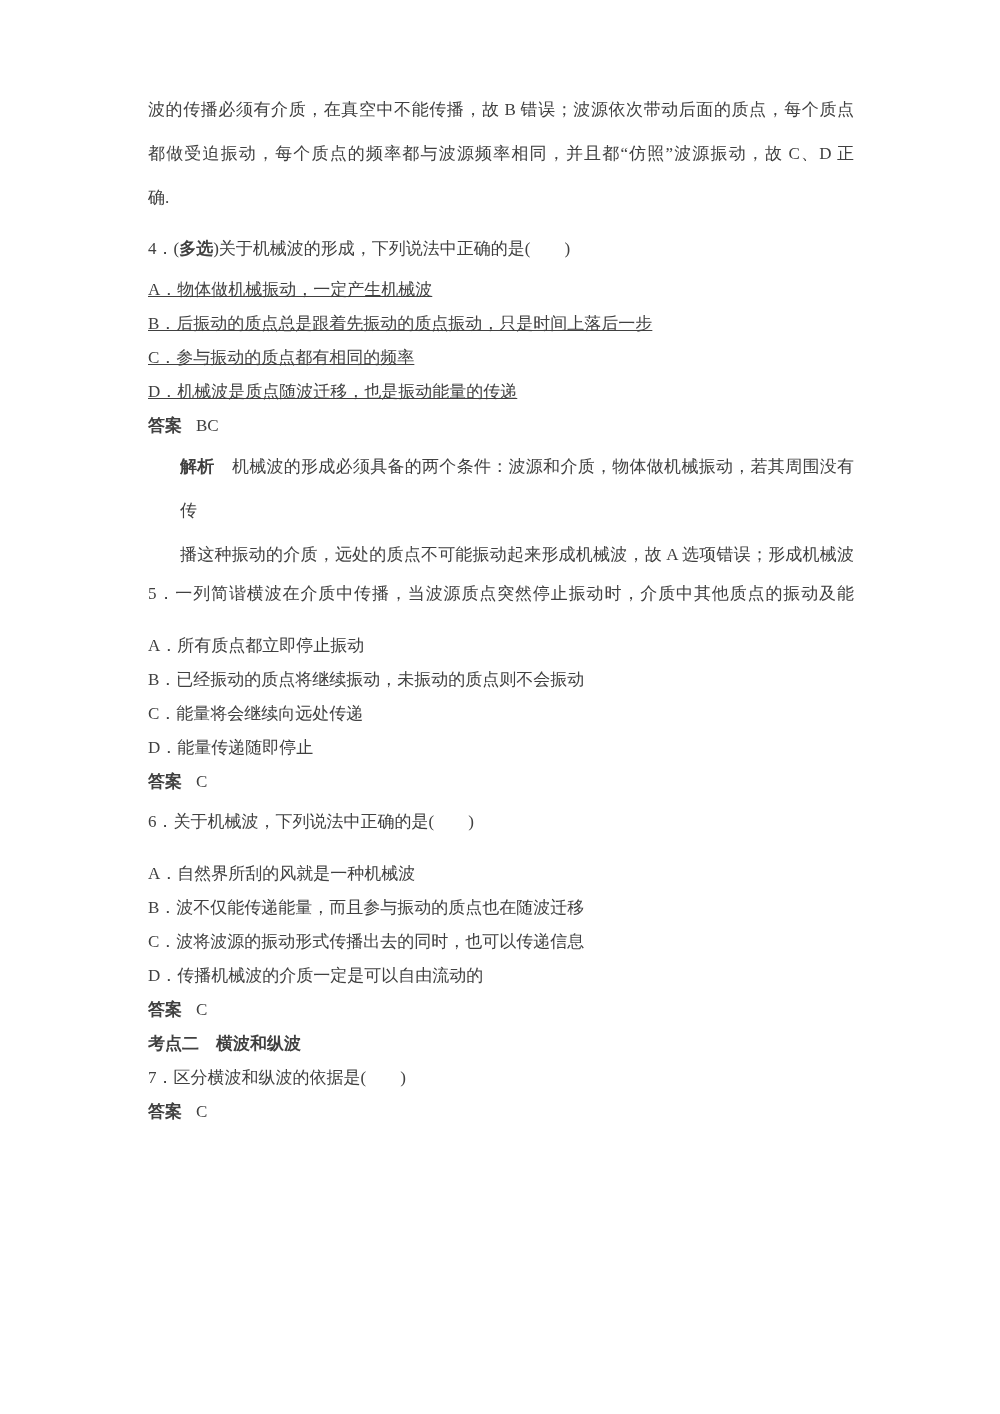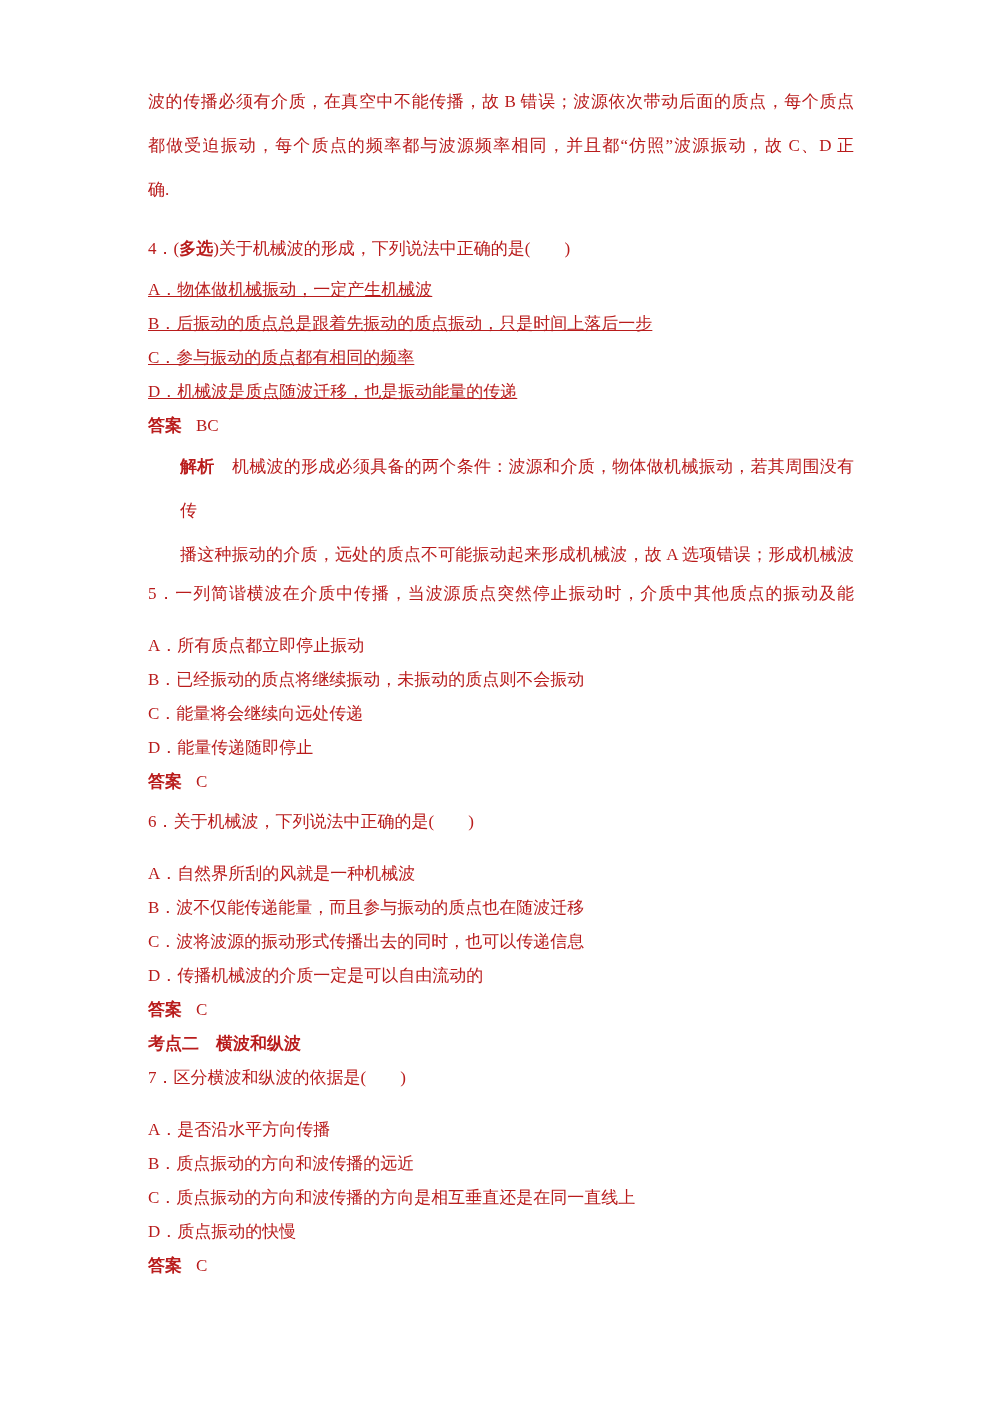--- a/index.html
+++ b/index.html
@@ -10,45 +10,45 @@
   .page {
     position: relative;
     width: 1000px;
     height: 1414px;
     background: #ffffff;
     overflow: hidden;
   }
   .content {
     position: absolute;
     left: 148px;
-    top: 0;
+    top: 8px;
     width: 706px;
     padding-top: 80px;
-    color: #b91c1c;
+    color: #404040;
   }
   .line {
     line-height: 34px;
     font-size: 17px;
     font-family: "Liberation Serif", "DejaVu Serif", serif;
     text-align: left;
     overflow: hidden;
     white-space: normal;
   }
   .para .line {
     line-height: 44px;
   }
   .justify {
     text-align: justify;
     text-align-last: justify;
   }
   .bh {
     font-family: "Liberation Sans", "DejaVu Sans", sans-serif;
     font-weight: 700;
   }
-  .block-1 { margin-top: 20px; }
+  .block-1 { margin-top: 12px; }
   .block-2 { margin-top: 2px; margin-left: 32px; }
   .block-4 { margin-top: 6px; }
   .options { margin-top: 18px; }
   .block-1 .options { margin-top: 7px; text-decoration: underline; }
   .answer-value { margin-left: 14px; }
 </style>
 </head>
 <body>
 
 <div class="page">
@@ -90,22 +90,16 @@
           <div class="line"><span class="body-seg">C．波将波源的振动形式传播出去的同时，也可以传递信息</span></div>
           <div class="line"><span class="body-seg">D．传播机械波的介质一定是可以自由流动的</span></div>
         </div>
         <div class="line answer-line"><span class="bh answer-label">答案</span><span class="answer-value">C</span></div>
       </div>
       <div class="block block-5 heading">
         <div class="line"><span class="bh">考点二　横波和纵波</span></div>
       </div>
       <div class="block block-6 question">
         <div class="line"><span class="body-seg">7．区分横波和纵波的依据是(　　)</span></div>
-        <div class="options">
-          <div class="line"><span class="body-seg">A．是否沿水平方向传播</span></div>
-          <div class="line"><span class="body-seg">B．质点振动的方向和波传播的远近</span></div>
-          <div class="line"><span class="body-seg">C．质点振动的方向和波传播的方向是相互垂直还是在同一直线上</span></div>
-          <div class="line"><span class="body-seg">D．质点振动的快慢</span></div>
-        </div>
         <div class="line answer-line"><span class="bh answer-label">答案</span><span class="answer-value">C</span></div>
       </div>
     </div>
 </div>
 
 </body></html>

